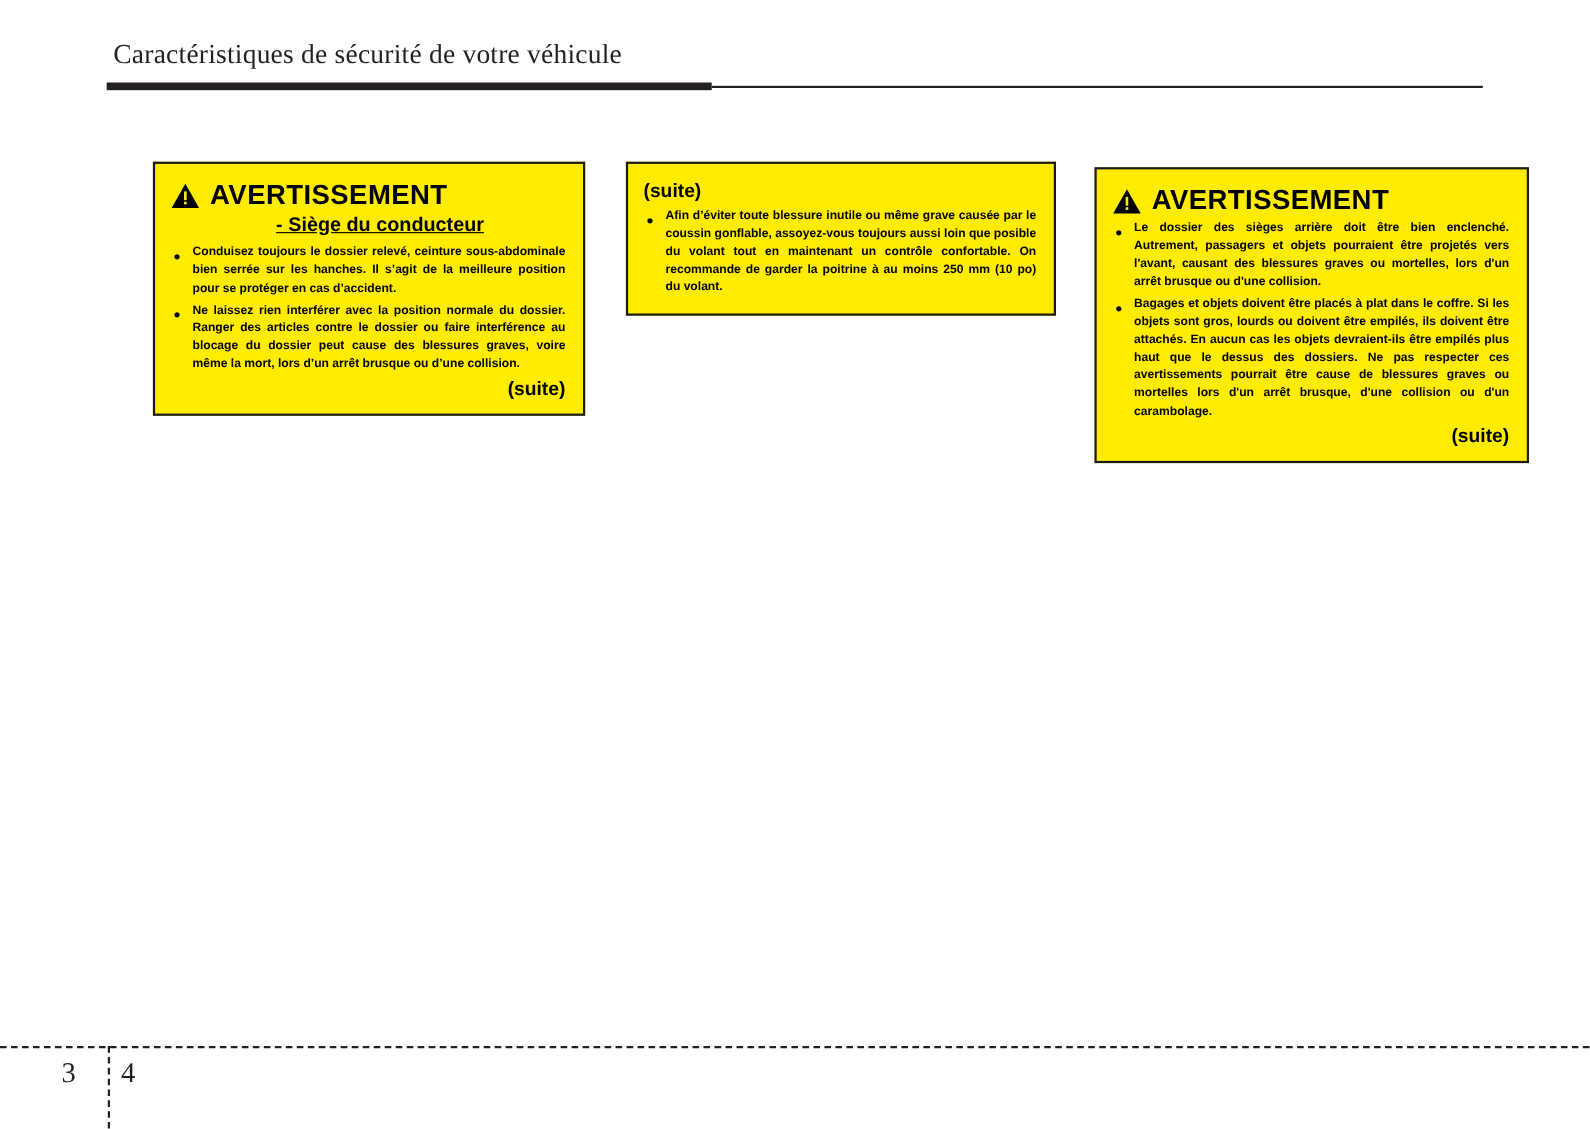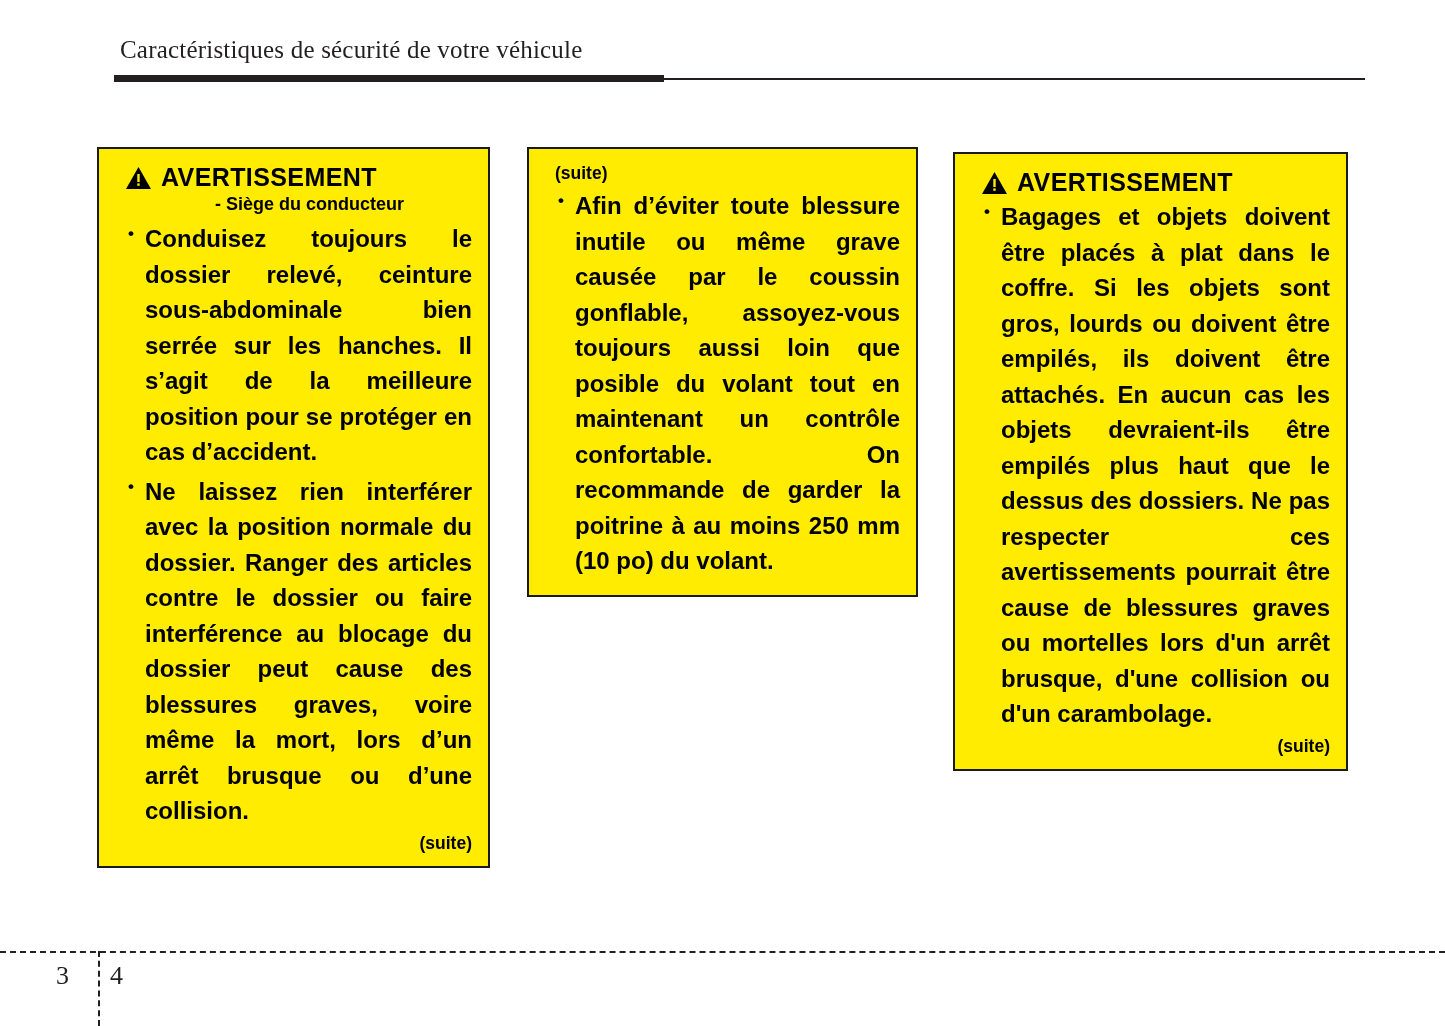--- a/index.html
+++ b/index.html
@@ -12,21 +12,21 @@
     height: 1026px;
     position: relative;
     font-family: "Liberation Sans", sans-serif;
     overflow: hidden;
   }
 
   
   .page-header {
     position: absolute;
     top: 36px;
-    left: 114px;
+    left: 97px;
     width: 1251px;
     height: 46px;
   }
   .header-title {
     font-family: "Liberation Serif", serif;
     font-size: 25px;
     color: #231f20;
     letter-spacing: 0.2px;
     white-space: nowrap;
     position: absolute;
@@ -56,21 +56,22 @@
     top: 147px;
     left: 0;
     width: 1445px;
   }
 
   .warn-box {
     position: absolute;
     background: #ffec00;
     border: 2px solid #1a1a1a;
     box-sizing: border-box;
-    padding: 14px 16px 12px 26px;
+    padding: 14px 16px 12px 14px;
+    margin-left: 42px;
   }
   #box-left   { left: 97px;  top: 0;   width: 393px; }
   #box-mid    { left: 527px; top: 0;   width: 391px; }
   #box-right  { left: 953px; top: 5px; width: 395px; }
 
   .warn-head {
     display: flex;
     align-items: center;
     gap: 9px;
     margin-bottom: 2px;
@@ -82,31 +83,31 @@
     color: #000;
     letter-spacing: 0.4px;
   }
   .warn-sub {
     font-size: 18px;
     font-weight: bold;
     color: #000;
     text-align: center;
     margin: 2px 0 6px 0;
   }
-  .warn-sub.left-ish { margin-left: 22px; }
+  .warn-sub.left-ish { margin-left: 22px; text-decoration: underline; }
 
   ul.warn-list {
     list-style: none;
     margin: 0;
     padding: 0;
   }
   ul.warn-list li {
     position: relative;
     padding-left: 20px;
-    font-size: 24px;
+    font-size: 11px;
     font-weight: bold;
     color: #000;
     line-height: 1.48;
     text-align: justify;
     text-justify: inter-word;
     margin-bottom: 4px;
   }
   ul.warn-list li:before {
     content: "•";
     position: absolute;
@@ -209,20 +210,21 @@
       <span class="warn-icon">
         <svg width="27" height="24" viewBox="0 0 27 24">
           <polygon points="13.5,1 26,23 1,23" fill="#000000"></polygon>
           <rect x="12.3" y="8" width="2.4" height="8" fill="#ffec00"></rect>
           <rect x="12.3" y="17.4" width="2.4" height="2.4" fill="#ffec00"></rect>
         </svg>
       </span>
       <span class="warn-word">AVERTISSEMENT</span>
     </div>
     <ul class="warn-list">
+      <li>Le dossier des sièges arrière doit être bien enclenché. Autrement, passagers et objets pourraient être projetés vers l'avant, causant des blessures graves ou mortelles, lors d'un arrêt brusque ou d'une collision.</li>
       <li>Bagages et objets doivent être placés à plat dans le coffre. Si les objets sont gros, lourds ou doivent être empilés, ils doivent être attachés. En aucun cas les objets devraient-ils être empilés plus haut que le dessus des dossiers. Ne pas respecter ces avertissements pourrait être cause de blessures graves ou mortelles lors d'un arrêt brusque, d'une collision ou d'un carambolage.</li>
     </ul>
     <div class="suite-bottom">(suite)</div>
   </div>
 
 </div>
 
 <div class="footer">
   <div class="footer-dashed"></div>
   <div class="footer-vert"></div>

